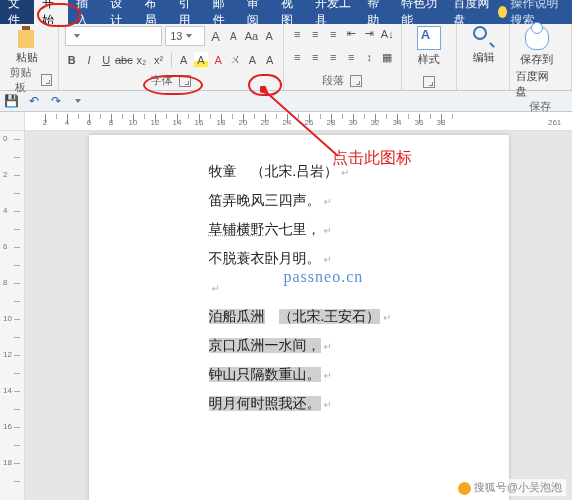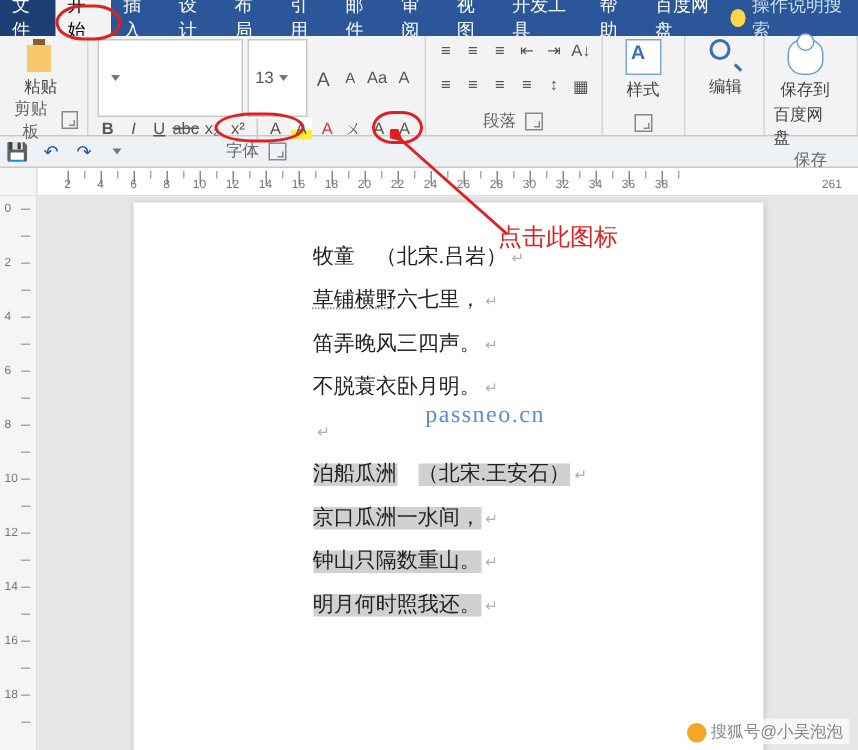--- a/index.html
+++ b/index.html
@@ -17,21 +17,21 @@
 .ribbon{height:66px;background:#f3f3f3;border-bottom:1px solid #c8c8c8;display:flex;position:relative}
 .grp{border-right:1px solid #d6d6d6;padding:2px 6px 0;display:flex;flex-direction:column;justify-content:space-between}
 .grp-label{text-align:center;font-size:11px;color:#666;padding-bottom:2px;display:flex;justify-content:center;align-items:center;gap:6px}
 .launcher{width:10px;height:10px;border:1px solid #888;position:relative;cursor:pointer}
 .launcher::after{content:"";position:absolute;right:1px;bottom:1px;width:3px;height:3px;border-right:1px solid #888;border-bottom:1px solid #888}
 .big-btn{display:flex;flex-direction:column;align-items:center;justify-content:center;width:42px;gap:2px;font-size:11px;color:#444;cursor:pointer}
 .big-btn .ic{width:22px;height:22px}
 .row{display:flex;align-items:center;gap:3px;color:#555}
 .mini{width:15px;height:15px;display:inline-flex;align-items:center;justify-content:center;font-size:11px;color:#555;cursor:pointer}
 .sep{width:1px;height:14px;background:#ccc;margin:0 2px}
-.combo{height:18px;border:1px solid #c8c8c8;background:#fff;font-size:11px;display:flex;align-items:center;padding:16px 4px;gap:4px;cursor:pointer}
+.combo{height:18px;border:1px solid #c8c8c8;background:#fff;font-size:11px;display:flex;align-items:center;padding:0 4px;gap:4px;cursor:pointer}
 .caret{width:0;height:0;border-left:3px solid transparent;border-right:3px solid transparent;border-top:4px solid #777}
 
 
 .ring{position:absolute;border:2px solid #e02020;border-radius:50%/60%;pointer-events:none}
 .arrow-svg{position:absolute;pointer-events:none}
 .callout-text{position:absolute;color:#e02020;font-size:16px;font-weight:500}
 
 
 .qat{height:20px;background:#eef2f6;border-bottom:1px solid #c8c8c8;display:flex;align-items:center;padding-left:4px;gap:6px;color:#2b579a}
 .qat .q{width:16px;height:16px;display:flex;align-items:center;justify-content:center;cursor:pointer}
@@ -76,20 +76,21 @@
   <div class="tab active">开始</div>
   <div class="tab">插入</div>
   <div class="tab">设计</div>
   <div class="tab">布局</div>
   <div class="tab">引用</div>
   <div class="tab">邮件</div>
   <div class="tab">审阅</div>
   <div class="tab">视图</div>
   <div class="tab">开发工具</div>
   <div class="tab">帮助</div>
+  <div class="tab">特色功能</div>
   <div class="tab">百度网盘</div>
   <div class="help">
     <span class="bulb"></span>
     <span>操作说明搜索</span>
   </div>
 </div>
 
 <div class="ribbon">
 
   <div class="grp" style="width:52px">
@@ -298,22 +299,22 @@
       <div style="position: absolute; left: 3px; font-size: 8px; color: rgb(119, 119, 119); top: 327px;">18</div>
       <div style="position: absolute; left: 14px; width: 6px; height: 1px; background: rgb(170, 170, 170); top: 350px;"></div>
     </div>
   <div class="page-wrap">
     <div class="page cn">
 
       <div class="ln">
         <span>牧童</span>&nbsp;&nbsp;&nbsp;
         <span>（北宋.吕岩）</span><span class="ret">↵</span>
       </div>
+      <div class="ln"><span>笛弄晚风三四声。</span><span class="ret">↵</span></div>
       <div class="ln"><span class="udot">草铺横野</span>六七里，<span class="ret">↵</span></div>
-      <div class="ln"><span>笛弄晚风三四声。</span><span class="ret">↵</span></div>
       <div class="ln"><span>不脱蓑衣卧月明。</span><span class="ret">↵</span></div>
       <div class="ln"><span class="ret">↵</span></div>
 
       <div class="ln">
         <span class="sel">泊船瓜洲</span>&nbsp;&nbsp;&nbsp;
         <span class="sel">（北宋.王安石）</span><span class="ret">↵</span>
       </div>
       <div class="ln"><span class="sel">京口瓜洲一水间，</span><span class="ret">↵</span></div>
       <div class="ln"><span class="sel">钟山只隔数重山。</span><span class="ret">↵</span></div>
       <div class="ln"><span class="sel">明月何时照我还。</span><span class="ret">↵</span></div>

